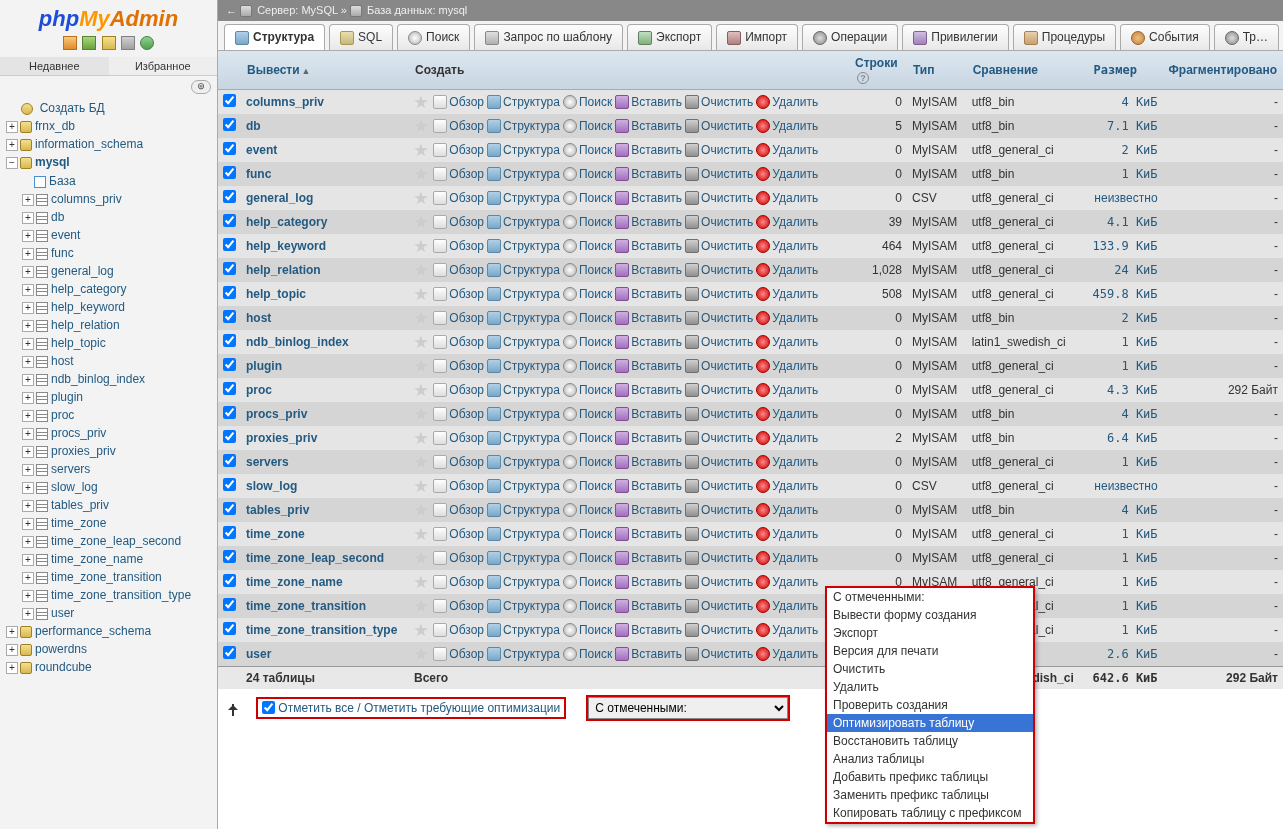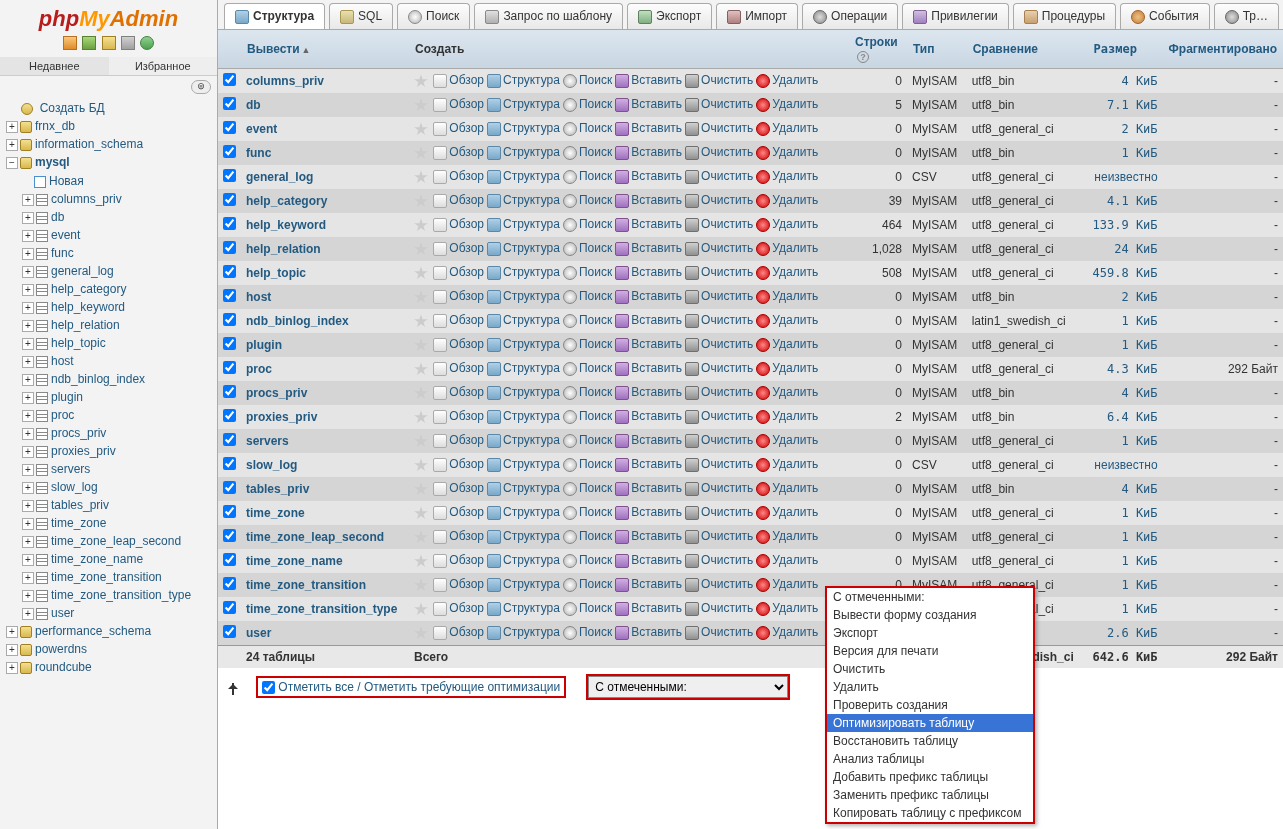--- a/index.html
+++ b/index.html
@@ -5,21 +5,21 @@
 * { margin: 0; padding: 0; box-sizing: border-box; }
 body { font-family: sans-serif; font-size: 12px; color: #333; background: #fff; overflow: hidden; }
 a { color: #235a81; text-decoration: none; cursor: pointer; }
 
 .layout { display: flex; height: 829px; width: 1283px; }
 
 
 .sidebar { width: 218px; background: #f3f3f3; border-right: 1px solid #aaa; overflow-y: auto; }
 .logo { text-align: center; padding: 6px 0 2px; }
 .logo-text { font-size: 22px; font-weight: bold; font-style: italic; }
-.logo-text .p1 { color: #b91c1c; }
+.logo-text .p1 { color: #1d4ed8; }
 .logo-text .p2 { color: #ff9800; }
 .logo-text .p3 { color: #e07000; }
 .logo-icons { text-align:center; padding: 2px 0 4px; }
 .logo-icons span { display:inline-block; width:14px; height:14px; margin:0 1px; }
 .ic-home { background: linear-gradient(#f9c97a,#e08a2a); border:1px solid #b87020; }
 .ic-exit { background: linear-gradient(#a8d87a,#6aa040); border:1px solid #5a8030; }
 .ic-sql { background: linear-gradient(#f5e090,#d8b850); border:1px solid #a08020; }
 .ic-doc { background: linear-gradient(#d0d0d0,#a0a0a0); border:1px solid #808080; }
 .ic-reload { background: linear-gradient(#90d090,#50a050); border:1px solid #408040; border-radius:50%; }
 .navtabs { display:flex; font-size:11px; border-bottom:1px solid #ccc; background:#eee; }
@@ -82,21 +82,21 @@
 .aic-insert { background:linear-gradient(#d0b0e0,#a070c0); border:1px solid #805090;}
 .aic-empty { background:linear-gradient(#d0d0d0,#909090); border:1px solid #707070;}
 .aic-drop { background:radial-gradient(#f88,#c00); border:1px solid #a00; border-radius:50%;}
 .totals td { background:#e8e8e8 !important; font-weight:bold; border-top:1px solid #999; }
 .unknown { color:#999; font-family:Liberation Sans, sans-serif; font-size:10px;}
 
 .footer-row { padding:6px 10px; display:flex; align-items:center; }
 .arrow-up { display:inline-block; width:20px; height:16px; margin-right:8px; position:relative;}
 .arrow-up::before { content:''; position:absolute; left:4px; bottom:0; width:2px; height:12px; background:#333;}
 .arrow-up::after { content:''; position:absolute; left:0; top:0; border:5px solid transparent; border-bottom-color:#333;}
-.footer-hl { border:2px solid #c00; padding:2px 4px; display:inline-flex; align-items:flex-end;}
+.footer-hl { border:2px solid #c00; padding:2px 4px; display:inline-flex; align-items:flex-start;}
 .footer-select { margin-left:20px; border:2px solid #c00; position:relative;}
 .footer-select select { width:200px; padding:2px; font-size:12px; border:1px solid #888;}
 
 .dropdown-menu { position:absolute; left:607px; top:586px; width:210px; background:#fff; border:1px solid #888; box-shadow:2px 2px 4px rgba(0,0,0,0.3); z-index:100; border:2px solid #c00;}
 .dropdown-menu .dd-item { padding:2px 6px; font-size:12px; cursor:pointer; }
 .dropdown-menu .dd-item.highlight { background:#3874d6; color:#fff;}
 
 .sortmarker { font-size:9px; margin-left:2px; color:#666;}
 .help-ic { display:inline-block; width:12px; height:12px; border:1px solid #888; border-radius:50%; font-size:9px; text-align:center; line-height:11px; color:#888; margin-left:2px; cursor:help;}
 </style>
@@ -127,21 +127,21 @@
       <div class="tree-node">
         <span class="tree-vbar"></span>
         <span class="ic-dbnew"></span>
         <a class="tree-label">Создать БД</a>
       </div>
       <div id="tree-databases">
           <div class="tree-node"><span class="tree-toggle">+</span><span class="ic-db"></span><a class="tree-label">frnx_db</a></div>
           <div class="tree-node"><span class="tree-toggle">+</span><span class="ic-db"></span><a class="tree-label">information_schema</a></div>
           <div class="tree-node"><span class="tree-toggle">−</span><span class="ic-db"></span><a class="tree-label selected">mysql</a></div>
           <div class="tree-children">
-            <div class="tree-node"><span class="tree-vbar"></span><span class="ic-newtbl"></span><a class="tree-label">Новая</a></div>
+            <div class="tree-node"><span class="tree-vbar"></span><span class="ic-newtbl"></span><a class="tree-label">База</a></div>
             <div class="tree-node"><span class="tree-toggle">+</span><span class="ic-table"></span><a class="tree-label">columns_priv</a></div>
             <div class="tree-node"><span class="tree-toggle">+</span><span class="ic-table"></span><a class="tree-label">db</a></div>
             <div class="tree-node"><span class="tree-toggle">+</span><span class="ic-table"></span><a class="tree-label">event</a></div>
             <div class="tree-node"><span class="tree-toggle">+</span><span class="ic-table"></span><a class="tree-label">func</a></div>
             <div class="tree-node"><span class="tree-toggle">+</span><span class="ic-table"></span><a class="tree-label">general_log</a></div>
             <div class="tree-node"><span class="tree-toggle">+</span><span class="ic-table"></span><a class="tree-label">help_category</a></div>
             <div class="tree-node"><span class="tree-toggle">+</span><span class="ic-table"></span><a class="tree-label">help_keyword</a></div>
             <div class="tree-node"><span class="tree-toggle">+</span><span class="ic-table"></span><a class="tree-label">help_relation</a></div>
             <div class="tree-node"><span class="tree-toggle">+</span><span class="ic-table"></span><a class="tree-label">help_topic</a></div>
             <div class="tree-node"><span class="tree-toggle">+</span><span class="ic-table"></span><a class="tree-label">host</a></div>
@@ -161,20 +161,30 @@
             <div class="tree-node"><span class="tree-toggle">+</span><span class="ic-table"></span><a class="tree-label">user</a></div>
           </div>
           <div class="tree-node"><span class="tree-toggle">+</span><span class="ic-db"></span><a class="tree-label">performance_schema</a></div>
           <div class="tree-node"><span class="tree-toggle">+</span><span class="ic-db"></span><a class="tree-label">powerdns</a></div>
           <div class="tree-node"><span class="tree-toggle">+</span><span class="ic-db"></span><a class="tree-label">roundcube</a></div>
         </div>
     </div>
   </div>
 
   <div class="main">
+    <div class="breadcrumb">
+      ←
+      <span class="bc-icon"></span>
+      <span>Сервер:</span>
+      <a>MySQL</a>
+      »
+      <span class="bc-icon"></span>
+      <span>База данных:</span>
+      <a>mysql</a>
+    </div>
 
     <div class="tabs" id="tabs">
         <div class="tab active"><span class="tab-ic ic-struct"></span>Структура</div>
         <div class="tab"><span class="tab-ic ic-sql2"></span>SQL</div>
         <div class="tab"><span class="tab-ic ic-search"></span>Поиск</div>
         <div class="tab"><span class="tab-ic ic-query"></span>Запрос по шаблону</div>
         <div class="tab"><span class="tab-ic ic-export"></span>Экспорт</div>
         <div class="tab"><span class="tab-ic ic-import"></span>Импорт</div>
         <div class="tab"><span class="tab-ic ic-ops"></span>Операции</div>
         <div class="tab"><span class="tab-ic ic-priv"></span>Привилегии</div>

